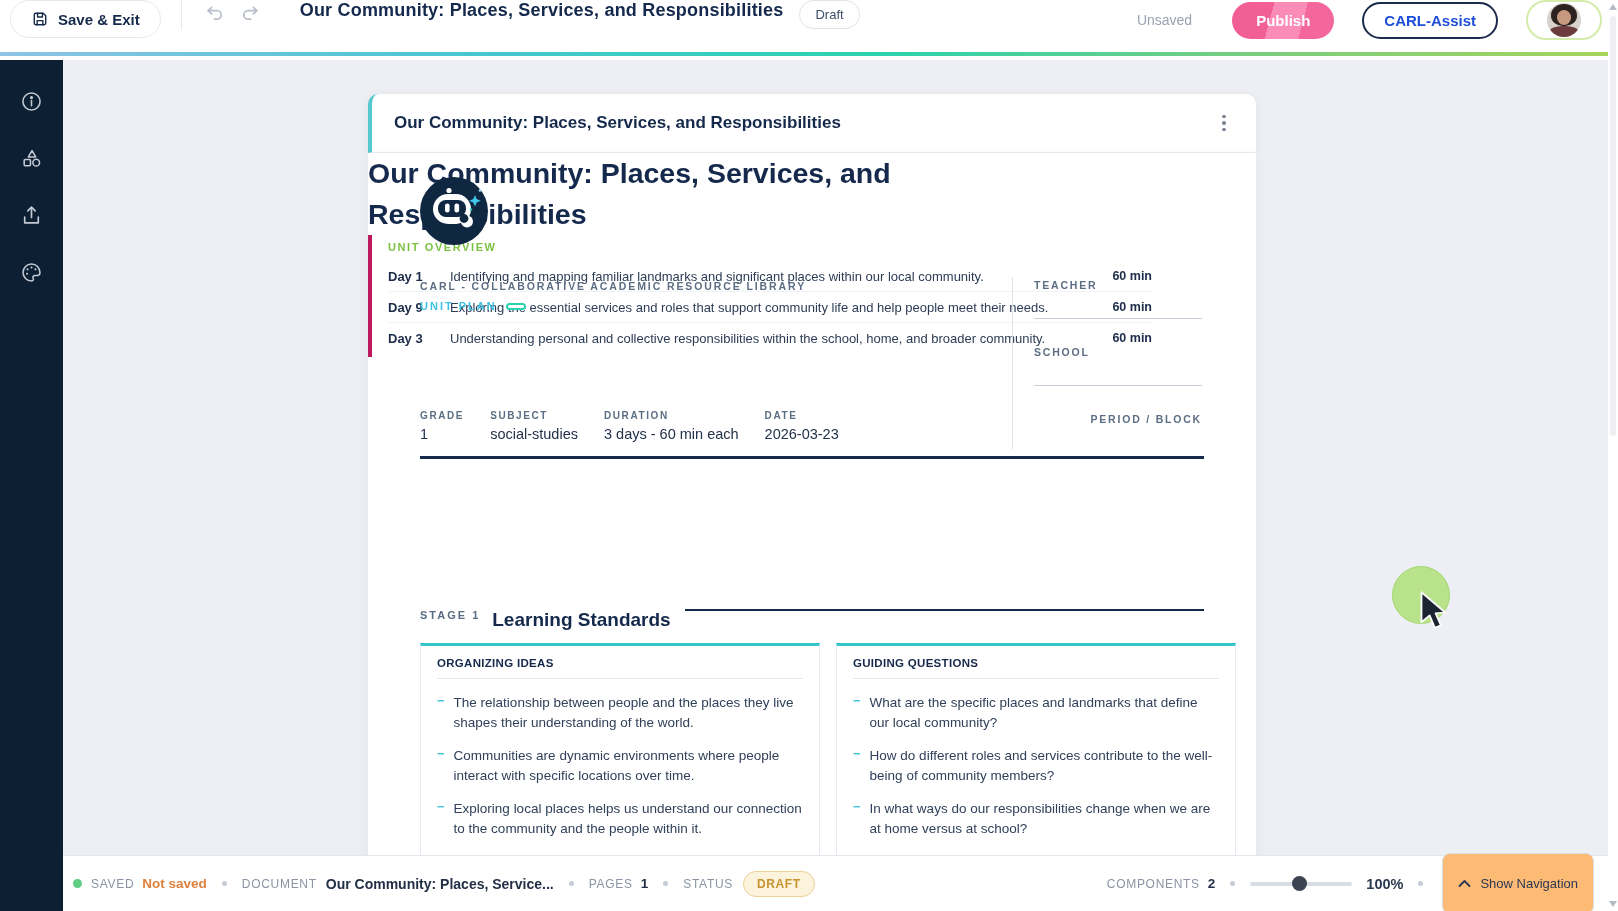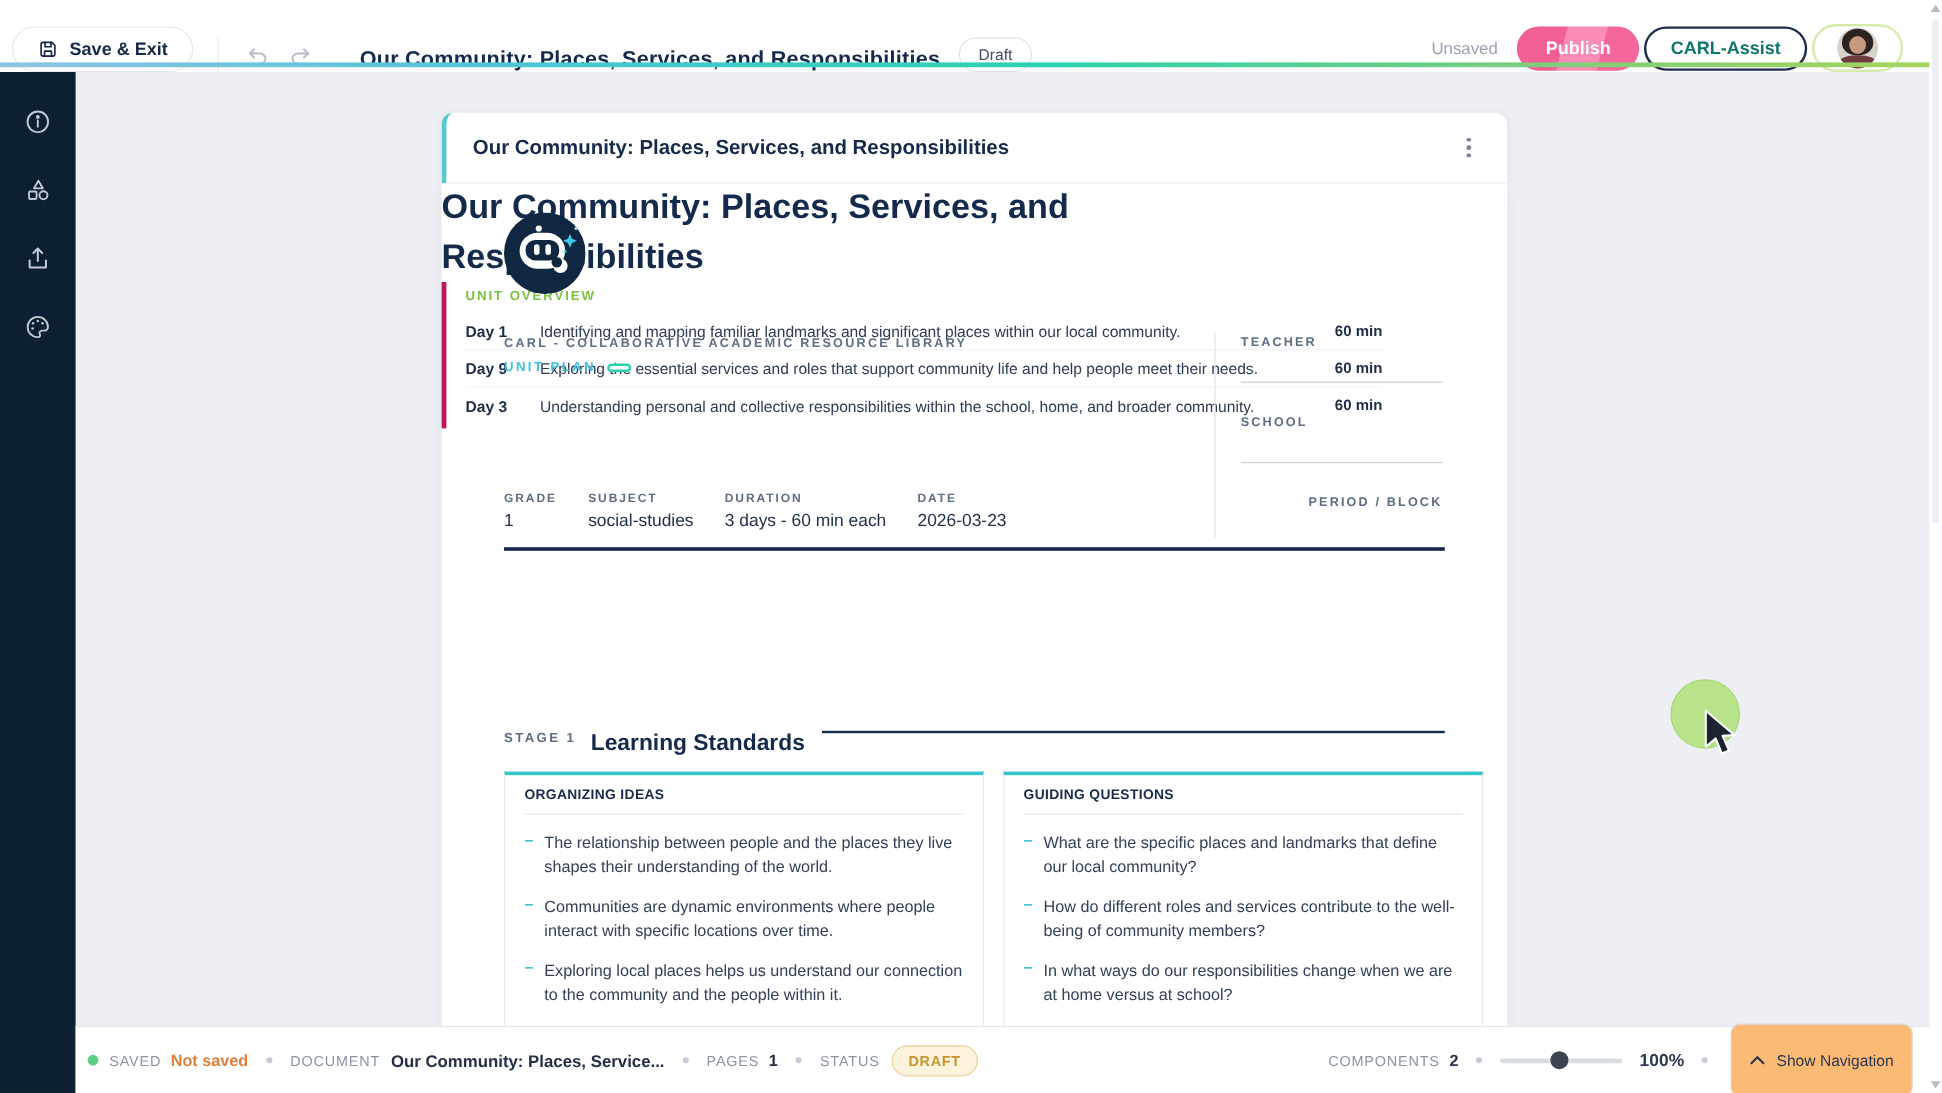--- a/index.html
+++ b/index.html
@@ -1,30 +1,30 @@
 <!DOCTYPE html>
 <html><head>
 <meta charset="utf-8">
 <style>
   * { margin:0; padding:0; box-sizing:border-box; }
   html,body { width:1618px; height:911px; overflow:hidden; font-family:"Liberation Sans", sans-serif; background:#edeff4; }
   body { position:relative; }
 
   
-  .topbar { position:absolute; left:0; top:0; width:1618px; height:60px; background:#fff; display:flex; align-items:flex-end; padding:0 32px 0 10px; z-index:5; }
+  .topbar { position:absolute; left:0; top:0; width:1618px; height:60px; background:#fff; display:flex; align-items:flex-start; padding:0 16px 0 10px; z-index:5; }
   .btn-save { display:flex; align-items:center; gap:9px; border:1px solid #e5e8ee; border-radius:24px; background:#fff; padding:9px 20px; font-size:15px; font-weight:700; color:#15294b; cursor:pointer; }
   .tb-divider { width:1px; height:30px; background:#e7eaef; margin:0 20px; }
   .tb-icon { display:flex; align-items:center; justify-content:center; width:26px; height:26px; cursor:pointer; margin-right:10px; }
   .tb-title { font-size:18px; font-weight:700; color:#14294d; margin-left:26px; letter-spacing:.2px; white-space:nowrap; }
   .badge-draft { border:1px solid #dfe3ea; border-radius:16px; padding:6px 15px; font-size:13px; color:#3d4e69; margin-left:16px; background:#fff; }
-  .tb-right { margin-left:auto; display:flex; align-items:center; gap:4px; }
+  .tb-right { margin-left:auto; display:flex; align-items:center; gap:28px; }
   .tb-unsaved { font-size:14px; color:#9aa3b1; margin-right:12px; }
   .btn-publish { border:none; border-radius:22px; padding:10px 24px; font-size:15px; font-weight:700; color:#fff; cursor:pointer;
     background:linear-gradient(105deg,#f25f95 0%,#f25f95 38%,#fa8cb7 38%,#fa8cb7 68%,#f4679c 68%); }
-  .btn-carl { border:2px solid #1c2b4d; border-radius:22px; padding:8px 20px; font-size:15px; font-weight:700; color:#0f766e; background:#fff; cursor:pointer; }
+  .btn-carl { border:2px solid #1c2b4d; border-radius:22px; padding:8px 20px; font-size:15px; font-weight:700; color:#1d4ed8; background:#fff; cursor:pointer; }
   .avatar-ring { width:76px; height:40px; border:2px solid #d5ebab; border-radius:20px; display:flex; align-items:center; justify-content:center; cursor:pointer; background:#fff; }
   .avatar { width:34px; height:34px; border-radius:50%; overflow:hidden; position:relative; background:#d8d2cc; }
   .avatar:before { content:""; position:absolute; left:4px; top:1px; width:26px; height:22px; border-radius:50% 50% 45% 45%; background:#2c2320; }
   .avatar i.face { position:absolute; left:10px; top:7px; width:14px; height:15px; border-radius:50%; background:#c79a7f; }
   .avatar:after { content:""; position:absolute; left:2px; bottom:-2px; width:30px; height:13px; border-radius:45% 45% 0 0; background:#6d3b3e; }
 
   .gradbar { position:absolute; left:0; top:52px; width:1608px; height:4px; z-index:5;
     background:linear-gradient(90deg,#8ec3e4 0%,#49c6d2 28%,#2bd2ae 55%,#79cd7f 78%,#a6d45c 100%); }
 
   

